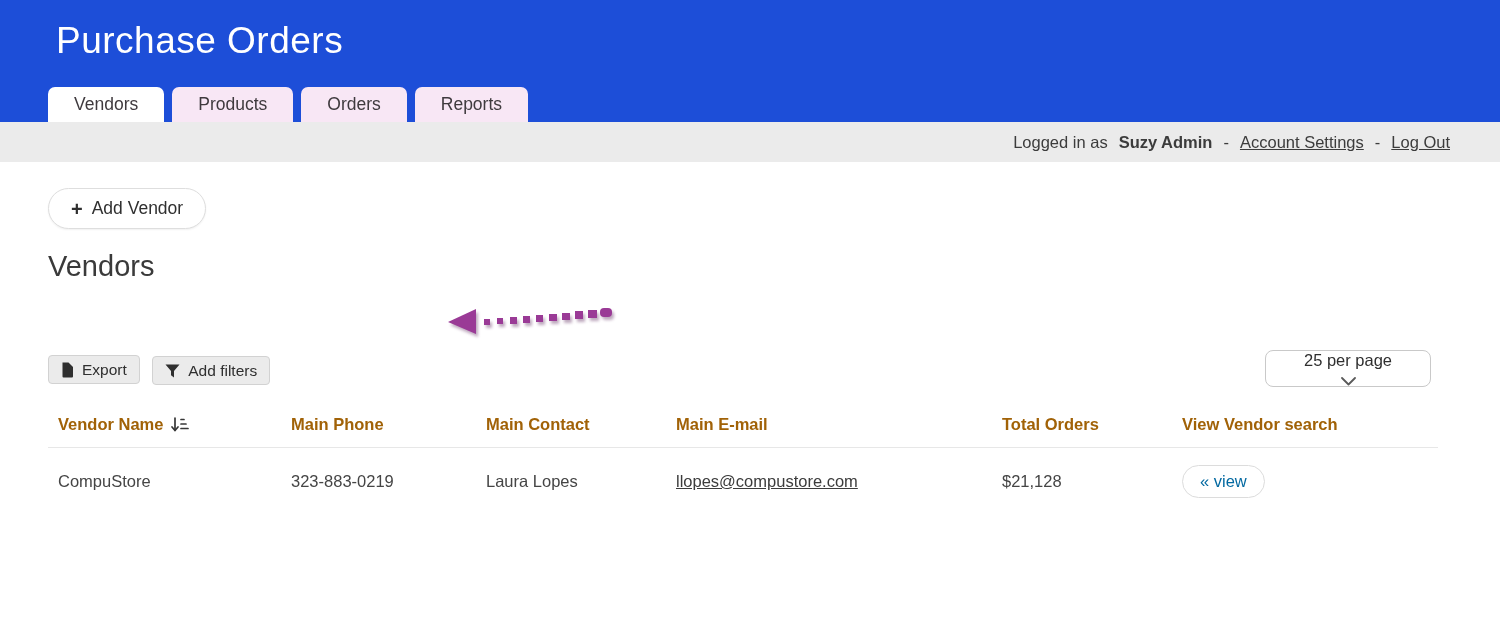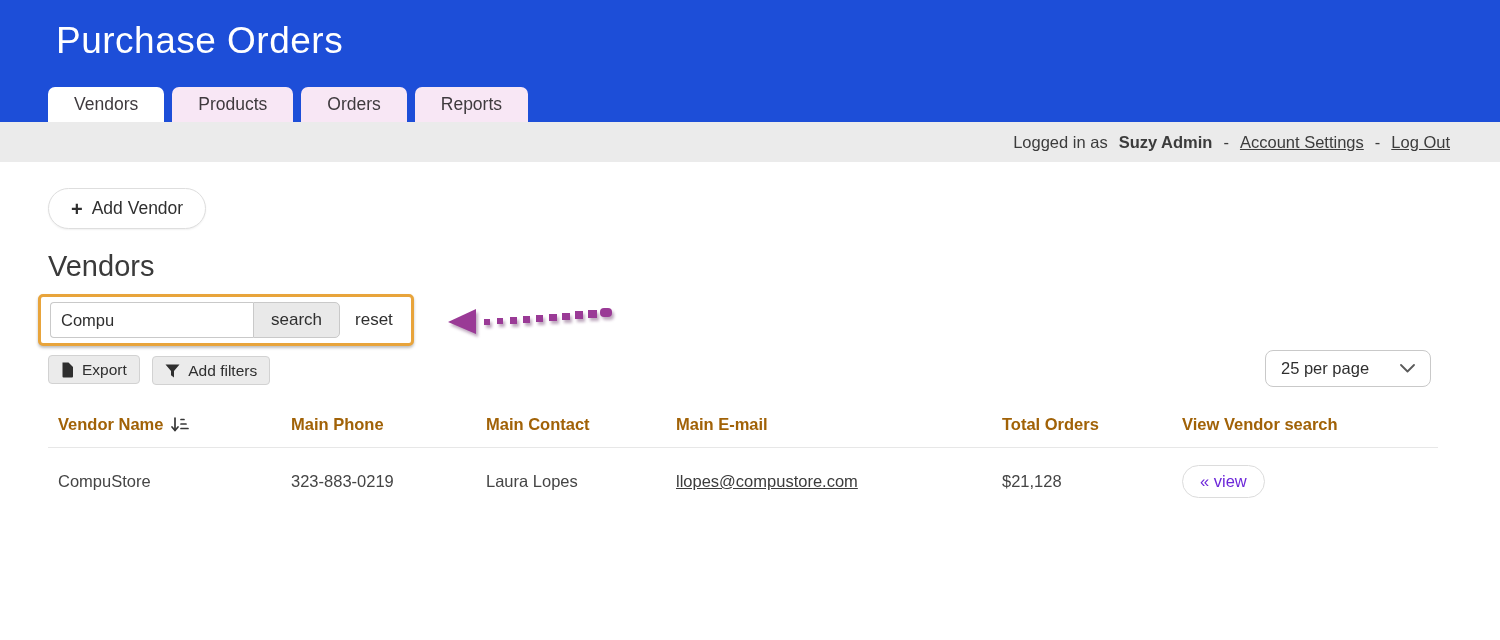--- a/index.html
+++ b/index.html
@@ -47,34 +47,34 @@
     filter: drop-shadow(2px 3px 1.5px rgba(70,10,70,0.35)); }
 
   
   .filter-row { position: relative; margin-top: 9px; height: 36px; }
   .btn-gray { display: inline-flex; align-items: center; gap: 8px; height: 29px;
     padding: 0 12px; background: #ebebeb; border: 1px solid #d2d2d2; border-radius: 4px;
     font-size: 15.5px; color: #2f2f2f; cursor: pointer; font-family: inherit; margin-right: 8px; }
   .per-page { position: absolute; right: 69px; top: -5px; width: 166px; height: 37px;
     background: #fff; border: 1px solid #c9c9c9; border-radius: 8px; display: flex;
     align-items: center; justify-content: space-between; padding: 0 15px; font-size: 16.5px;
-    color: #2f2f2f; cursor: pointer; }
+    color: #2f2f2f; cursor: pointer; flex-direction: column; }
 
   
   .vendor-table { margin-top: 24px; width: 1390px; }
   .trow { display: grid; grid-template-columns: 243px 195px 190px 326px 180px auto;
     align-items: center; }
   .trow.head { font-weight: 700; font-size: 16.5px; color: #a16207; padding-bottom: 13px;
     border-bottom: 1px solid #e7e7e7; }
   .trow.body { padding: 17px 0 20px 0; font-size: 16.5px; color: #454545; }
   .cell.first { padding-left: 10px; display: flex; align-items: center; gap: 7px; }
   .email-link { color: #3c3c3c; text-decoration: underline; cursor: pointer; }
   .view-btn { display: inline-flex; align-items: center; height: 33px; padding: 0 17px;
     background: #fff; border: 1px solid #dcdcdc; border-radius: 17px; font-size: 16.5px;
-    color: #6d28d9; cursor: pointer; font-family: inherit; }
+    color: #0369a1; cursor: pointer; font-family: inherit; }
 
   .icon-svg { display: inline-block; vertical-align: middle; }
 </style>
 </head>
 <body>
 
 <div class="app-header">
   <div class="app-title">Purchase Orders</div>
   <div class="tabs">
     <button class="tab active">Vendors</button>
@@ -97,25 +97,20 @@
 
   <button class="btn-pill">
     <span class="plus">+</span>
     <span>Add Vendor</span>
   </button>
 
   <h1 class="page-heading">Vendors</h1>
 
   
   <div class="search-row">
-    <div class="highlight-box">
-      <input class="search-input" type="text" value="Compu" style="">
-      <button class="search-btn">search</button>
-      <span class="reset-link">reset</span>
-    </div>
     <svg class="annotation-arrow" width="166" height="38" viewBox="0 0 166 38">
       <g fill="#9a3a96">
         <polygon points="1,21 29,8 29,33"></polygon>
         <rect x="37" y="18" width="6" height="6"></rect>
         <rect x="50" y="17" width="6" height="6"></rect>
         <rect x="63" y="16" width="7" height="7"></rect>
         <rect x="76" y="15" width="7" height="7"></rect>
         <rect x="89" y="14" width="7" height="7"></rect>
         <rect x="102" y="13" width="8" height="7"></rect>
         <rect x="115" y="12" width="8" height="7"></rect>

